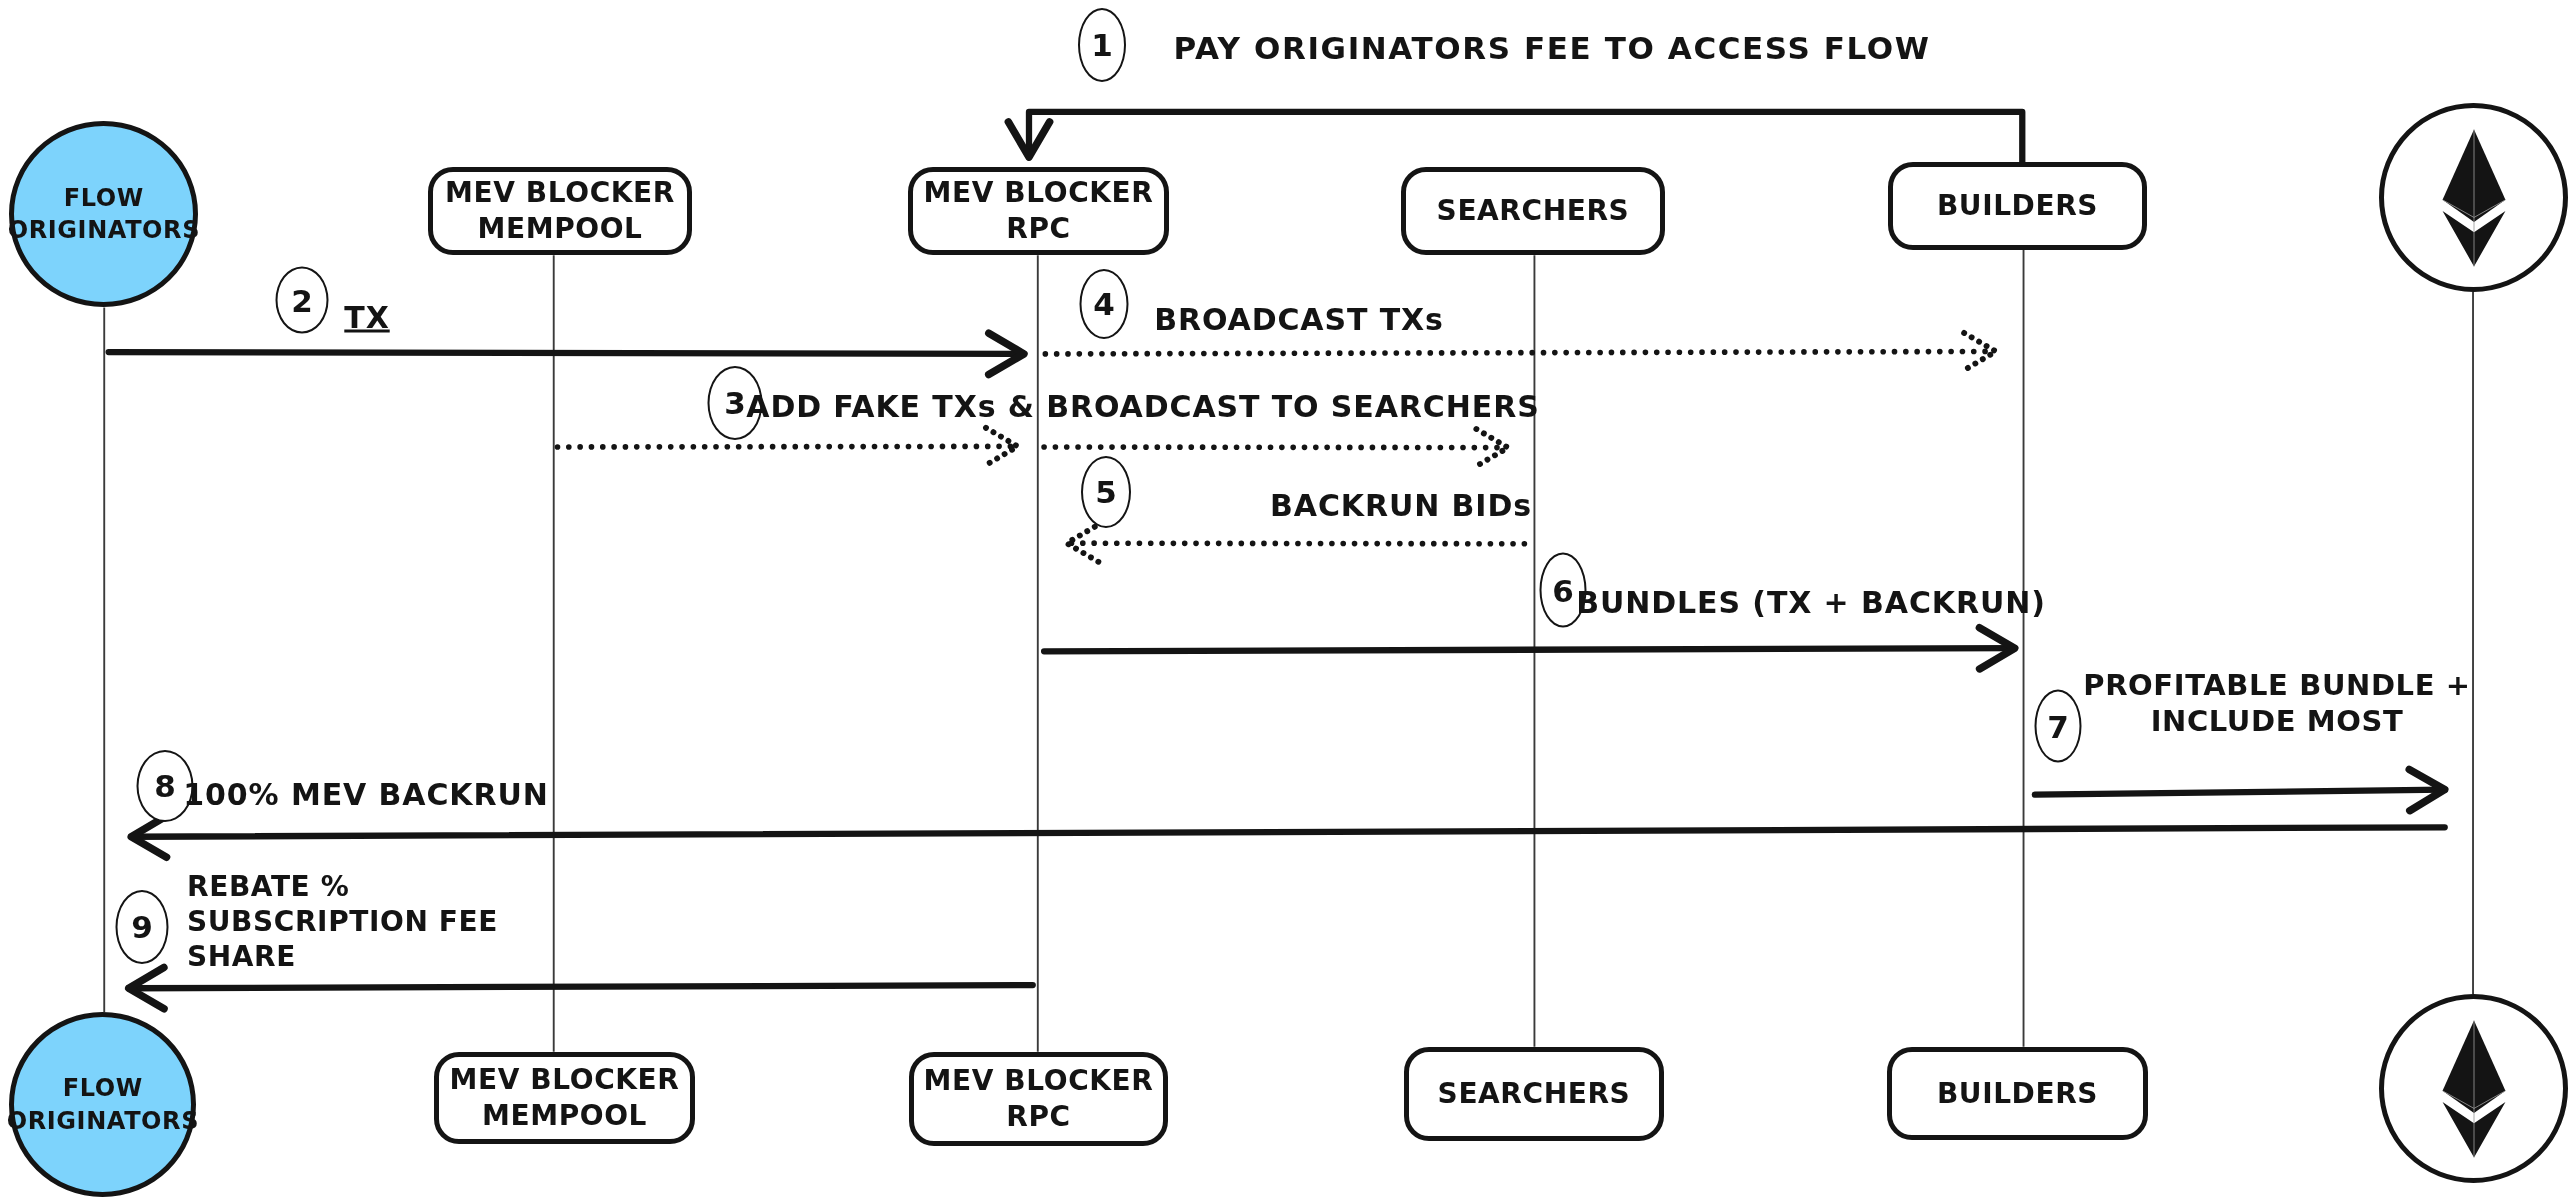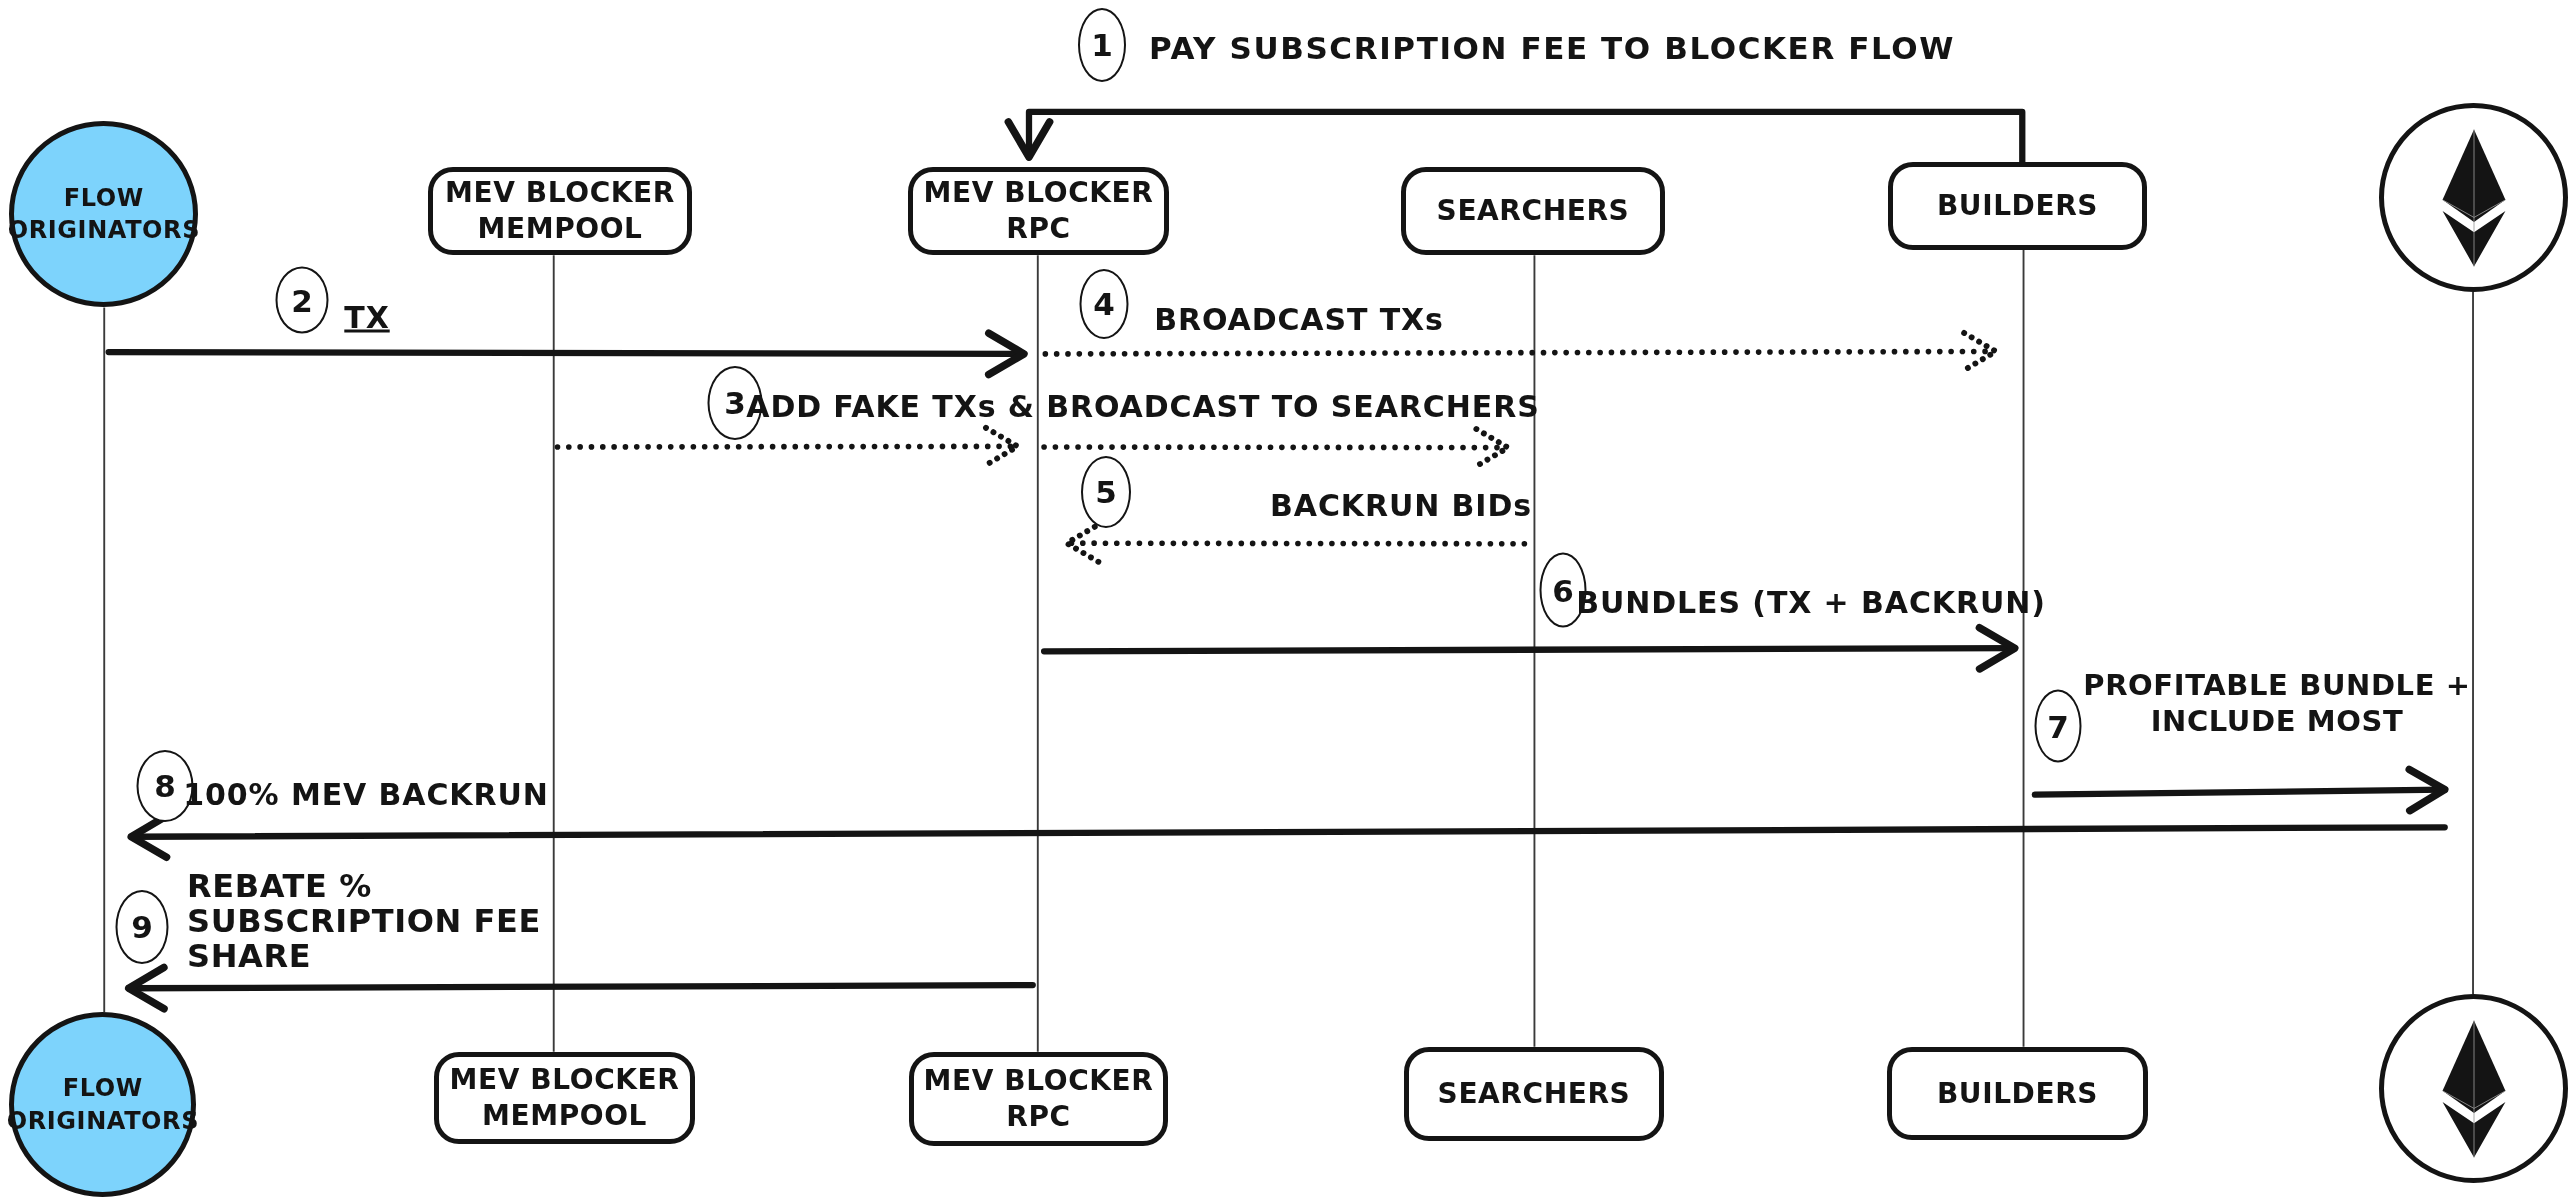--- a/index.html
+++ b/index.html
@@ -174,21 +174,21 @@
       <polygon points="50,6 84,82 50,106 16,82" fill="#141414"></polygon>
       <polygon points="50,154 84,94 50,117 16,94" fill="#141414"></polygon>
       <path d="M50,6 L50,154" stroke="#9a9a9a" stroke-width="0.9" fill="none"></path>
       <path d="M16,82 L50,101 L84,82" stroke="#9a9a9a" stroke-width="0.9" fill="none"></path>
     </svg>
   </div>
 
   <div class="badge" style="left:1102px;top:45px;width:48px;height:74px;">
     <span>1</span>
   </div>
-  <div class="msg-label title-label" style="left:1552px;top:48px;">PAY SUBSCRIPTION FEE TO BLOCKER FLOW</div>
+  <div class="msg-label title-label" style="left:1552px;top:48px;">PAY ORIGINATORS FEE TO ACCESS FLOW</div>
 
   <div class="badge" style="left:302px;top:300px;width:53px;height:67px;">
     <span>2</span>
   </div>
   <div class="msg-label" style="left:367px;top:317px;text-decoration:underline;">TX</div>
 
   <div class="badge" style="left:735px;top:403px;width:55px;height:74px;">
     <span>3</span>
   </div>
   <div class="msg-label" style="left:1143px;top:406px;">ADD FAKE TXs &amp; BROADCAST TO SEARCHERS</div>
@@ -217,20 +217,20 @@
   </div>
 
   <div class="badge" style="left:165px;top:786px;width:57px;height:72px;">
     <span>8</span>
   </div>
   <div class="msg-label" style="left:366px;top:794px;">100% MEV BACKRUN</div>
 
   <div class="badge" style="left:142px;top:927px;width:53px;height:74px;">
     <span>9</span>
   </div>
-  <div class="msg-label-block" style="left:187px;top:869px;line-height:35px;font-size:32px;">
+  <div class="msg-label-block" style="left:187px;top:869px;line-height:35px;font-size:28px;">
     <div>REBATE %</div>
     <div>SUBSCRIPTION FEE</div>
     <div>SHARE</div>
   </div>
 
 </div>
 
 
 </body></html>

